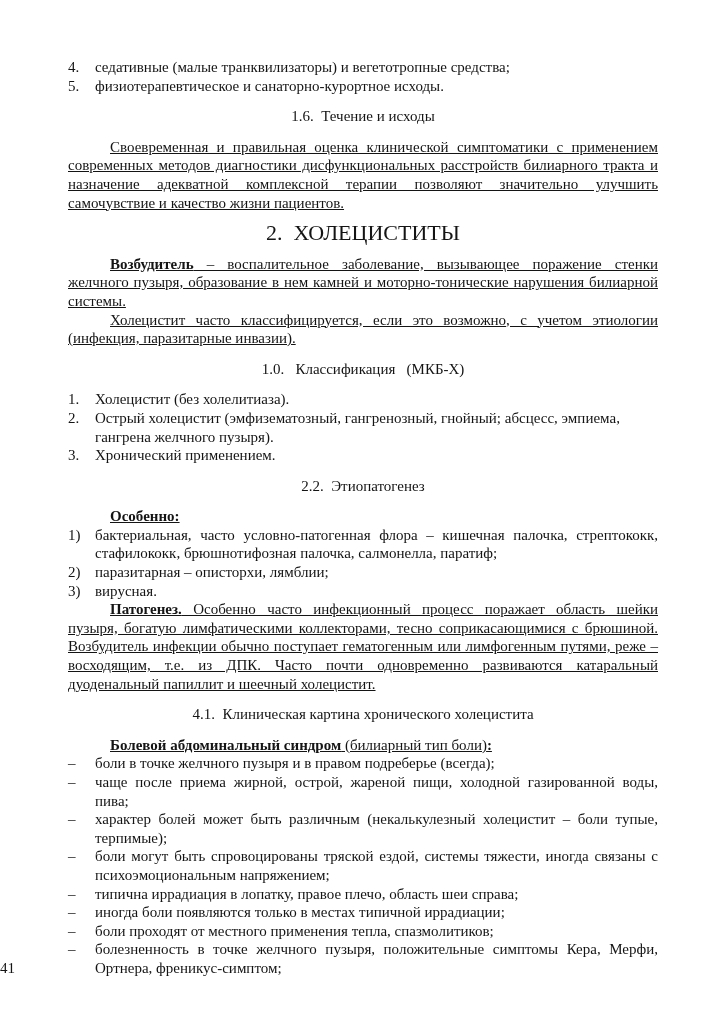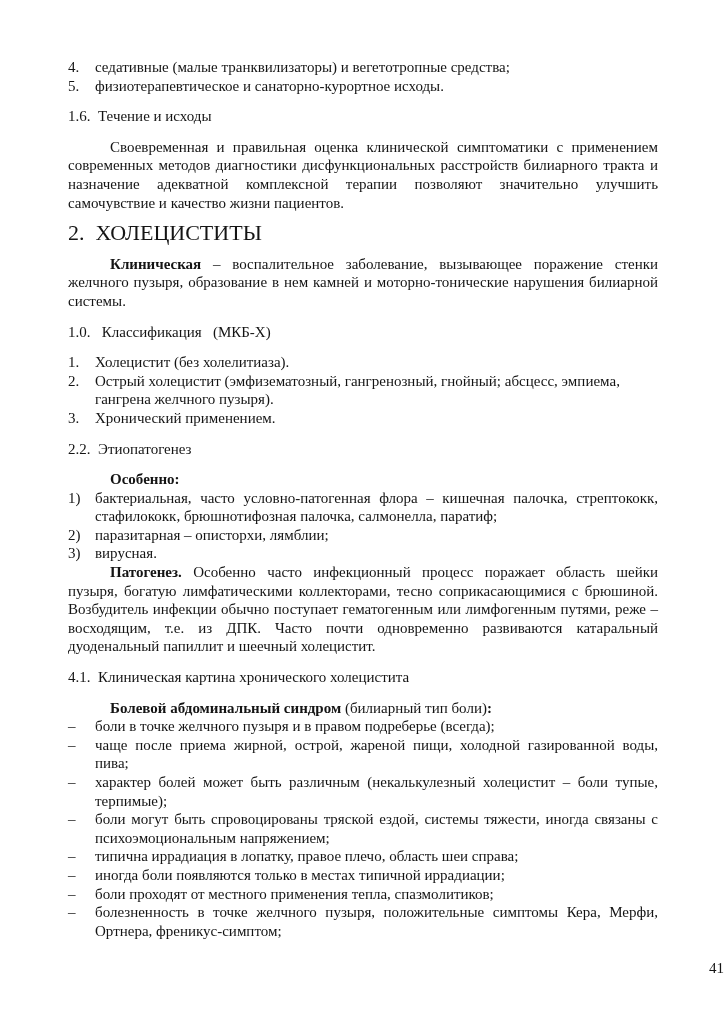--- a/index.html
+++ b/index.html
@@ -15,30 +15,31 @@
     background: #ffffff;
     color: #141414;
     font-family: "Liberation Serif", "DejaVu Serif", serif;
     font-size: 15px;
     line-height: 18.6px;
     box-sizing: border-box;
     padding: 58px 66px 0 68px;
     overflow: hidden;
   }
   .heading {
+    text-align: center;
     margin: 12px 0;
     white-space: pre-wrap;
   }
   .heading.caps {
     font-size: 22px;
   }
   p {
     margin: 0;
   }
-  .indent { text-indent: 42px; }
+  .indent { text-indent: 42px; text-decoration: underline; }
   .just { text-align: justify; }
   ol.plain, ul.plain {
     list-style: none;
     margin: 0;
     padding: 0;
   }
   li {
     position: relative;
     padding-left: 27px;
   }
@@ -46,21 +47,21 @@
     position: absolute;
     left: 0;
     top: 0;
   }
   b { font-weight: bold; }
   .pagenum {
     position: absolute;
     left: 0;
     bottom: 46px;
     width: 100%;
-    text-align: right;
+    text-align: left;
   }
 </style>
 </head>
 <body>
 
 <div class="page">
 
   <ol class="plain">
     <li>
       <span class="mk">4.</span>
@@ -71,22 +72,23 @@
       <span>физиотерапевтическое и санаторно-курортное исходы.</span>
     </li>
   </ol>
 
   <div class="heading">1.6.  Течение и исходы</div>
 
   <p class="indent just">Своевременная и правильная оценка клинической симптоматики с применением современных методов диагностики дисфункциональных расстройств билиарного тракта и назначение адекватной комплексной терапии позволяют значительно улучшить самочувствие и качество жизни пациентов.</p>
 
   <div class="heading caps">2.  ХОЛЕЦИСТИТЫ</div>
 
-  <p class="indent just"><b>Клиническая</b><span> – воспалительное заболевание, вызывающее поражение стенки желчного пузыря, образование в нем камней и моторно-тонические нарушения билиарной системы.</span></p>
+  <p class="indent just"><b>Возбудитель</b><span> – воспалительное заболевание, вызывающее поражение стенки желчного пузыря, образование в нем камней и моторно-тонические нарушения билиарной системы.</span></p>
 
+  <p class="indent just">Холецистит часто классифицируется, если это возможно, с учетом этиологии (инфекция, паразитарные инвазии).</p>
 
   <div class="heading">1.0.   Классификация   (МКБ-Х)</div>
 
   <ol class="plain">
     <li>
       <span class="mk">1.</span>
       <span>Холецистит (без холелитиаза).</span>
     </li>
     <li>
       <span class="mk">2.</span>

